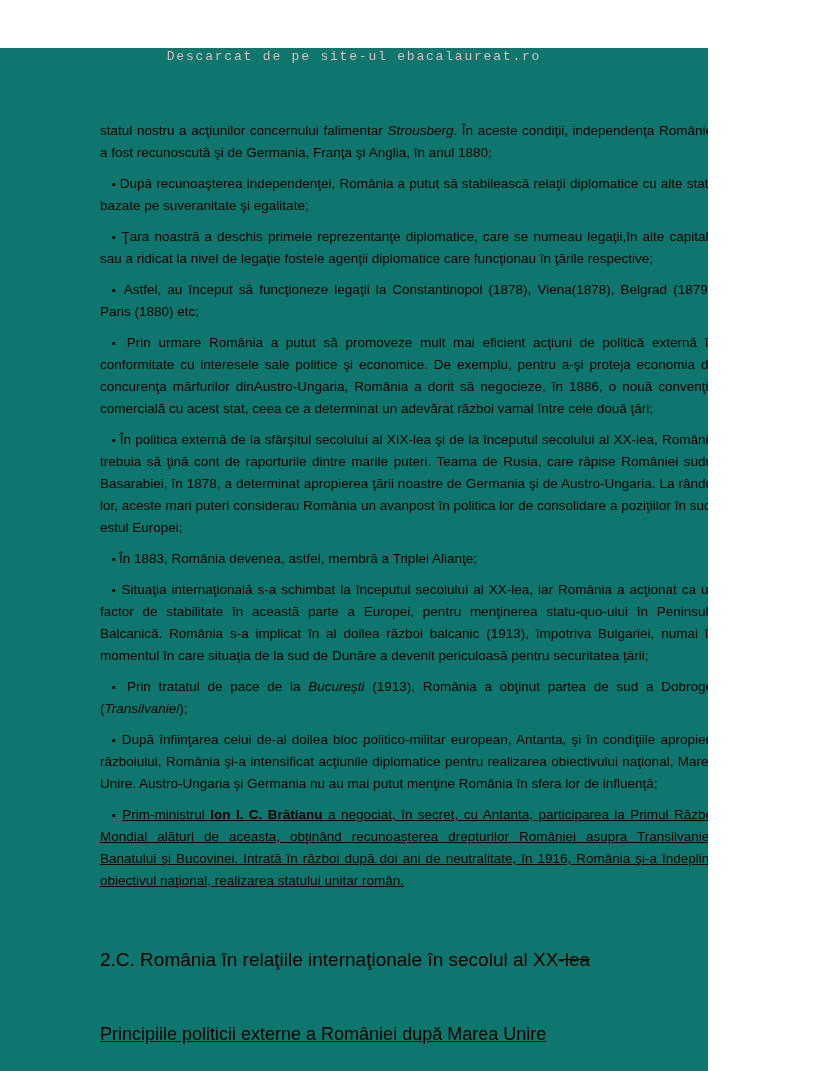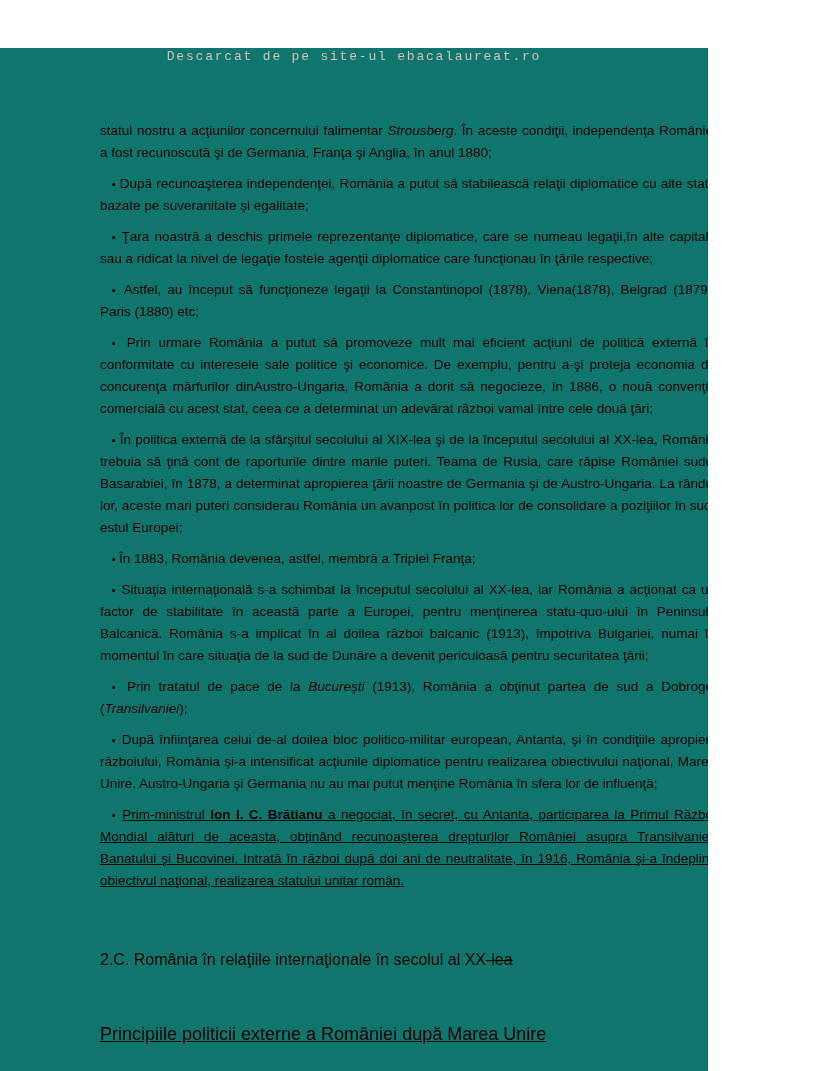--- a/index.html
+++ b/index.html
@@ -37,21 +37,21 @@
     line-height:22px;
     text-align:justify;
   }
   .para.bullet { text-indent:12px; }
   .bullet-glyph { font-size:11px; }
   .u { text-decoration:underline; }
   .b { font-weight:bold; }
   .i { font-style:italic; }
   .heading {
     margin:56px 0 0 0;
-    font-size:16px;
+    font-size:19px;
     line-height:24px;
     font-weight:normal;
     text-align:left;
   }
   .strike { text-decoration:line-through; }
   .subheading {
     margin:52px 0 0 0;
     font-size:18px;
     line-height:20px;
     font-weight:normal;
@@ -66,21 +66,21 @@
   <div class="watermark">Descarcat de pe site-ul ebacalaureat.ro</div>
 
   <div class="content">
     <div>
         <p class="para"><span><span>statul nostru a acţiunilor concernului falimentar </span><span class="i">Strousberg</span><span>. În aceste condiţii, independenţa României a fost recunoscută şi de Germania, Franţa şi Anglia, în anul 1880;</span></span></p>
         <p class="para bullet"><span class="bullet-glyph">▪ </span><span><span>După recunoaşterea independenţei, România a putut să stabilească relaţii diplomatice cu alte state bazate pe suveranitate şi egalitate;</span></span></p>
         <p class="para bullet"><span class="bullet-glyph">▪ </span><span><span>Ţara noastră a deschis primele reprezentanţe diplomatice, care se numeau legaţii,în alte capitale sau a ridicat la nivel de legaţie fostele agenţii diplomatice care funcţionau în ţările respective;</span></span></p>
         <p class="para bullet"><span class="bullet-glyph">▪ </span><span><span>Astfel, au început să funcţioneze legaţii la Constantinopol (1878), Viena(1878), Belgrad (1879), Paris (1880) etc;</span></span></p>
         <p class="para bullet"><span class="bullet-glyph">▪ </span><span><span>Prin urmare România a putut să promoveze mult mai eficient acţiuni de politică externă în conformitate cu interesele sale politice şi economice. De exemplu, pentru a-şi proteja economia de concurenţa mărfurilor dinAustro-Ungaria, România a dorit să negocieze, în 1886, o nouă convenţie comercială cu acest stat, ceea ce a determinat un adevărat război vamal între cele două ţări;</span></span></p>
         <p class="para bullet"><span class="bullet-glyph">▪ </span><span><span>În politica externă de la sfârşitul secolului al XIX-lea şi de la începutul secolului al XX-lea, România trebuia să ţină cont de raporturile dintre marile puteri. Teama de Rusia, care răpise României sudul Basarabiei, în 1878, a determinat apropierea ţării noastre de Germania şi de Austro-Ungaria. La rândul lor, aceste mari puteri considerau România un avanpost în politica lor de consolidare a poziţiilor în sud-estul Europei;</span></span></p>
-        <p class="para bullet"><span class="bullet-glyph">▪ </span><span><span>În 1883, România devenea, astfel, membră a Triplei Franţa;</span></span></p>
+        <p class="para bullet"><span class="bullet-glyph">▪ </span><span><span>În 1883, România devenea, astfel, membră a Triplei Alianţe;</span></span></p>
         <p class="para bullet"><span class="bullet-glyph">▪ </span><span><span>Situaţia internaţională s-a schimbat la începutul secolului al XX-lea, iar România a acţionat ca un factor de stabilitate în această parte a Europei, pentru menţinerea statu-quo-ului în Peninsula Balcanică. România s-a implicat în al doilea război balcanic (1913), împotriva Bulgariei, numai în momentul în care situaţia de la sud de Dunăre a devenit periculoasă pentru securitatea ţării;</span></span></p>
         <p class="para bullet"><span class="bullet-glyph">▪ </span><span><span>Prin tratatul de pace de la </span><span class="i">Bucureşti</span><span> (1913), România a obţinut partea de sud a Dobrogei (</span><span class="i">Transilvaniei</span><span>);</span></span></p>
         <p class="para bullet"><span class="bullet-glyph">▪ </span><span><span>După înfiinţarea celui de-al doilea bloc politico-militar european, Antanta, şi în condiţiile apropierii războiului, România şi-a intensificat acţiunile diplomatice pentru realizarea obiectivului naţional, Marea Unire. Austro-Ungaria şi Germania nu au mai putut menţine România în sfera lor de influenţă;</span></span></p>
         <p class="para bullet"><span class="bullet-glyph">▪ </span><span class="u"><span>Prim-ministrul </span><span class="b">Ion I. C. Brătianu</span><span> a negociat, în secret, cu Antanta, participarea la Primul Război Mondial alături de aceasta, obţinând recunoaşterea drepturilor României asupra Transilvaniei, Banatului şi Bucovinei. Intrată în război după doi ani de neutralitate, în 1916, România şi-a îndeplinit obiectivul naţional, realizarea statului unitar român.</span></span></p>
       </div>
 
     <h1 class="heading"><span>2.C. România în relaţiile internaţionale în secolul al XX</span><span class="strike">-lea</span></h1>
 
     <h2 class="subheading">Principiile politicii externe a României după Marea Unire</h2>
   </div>

